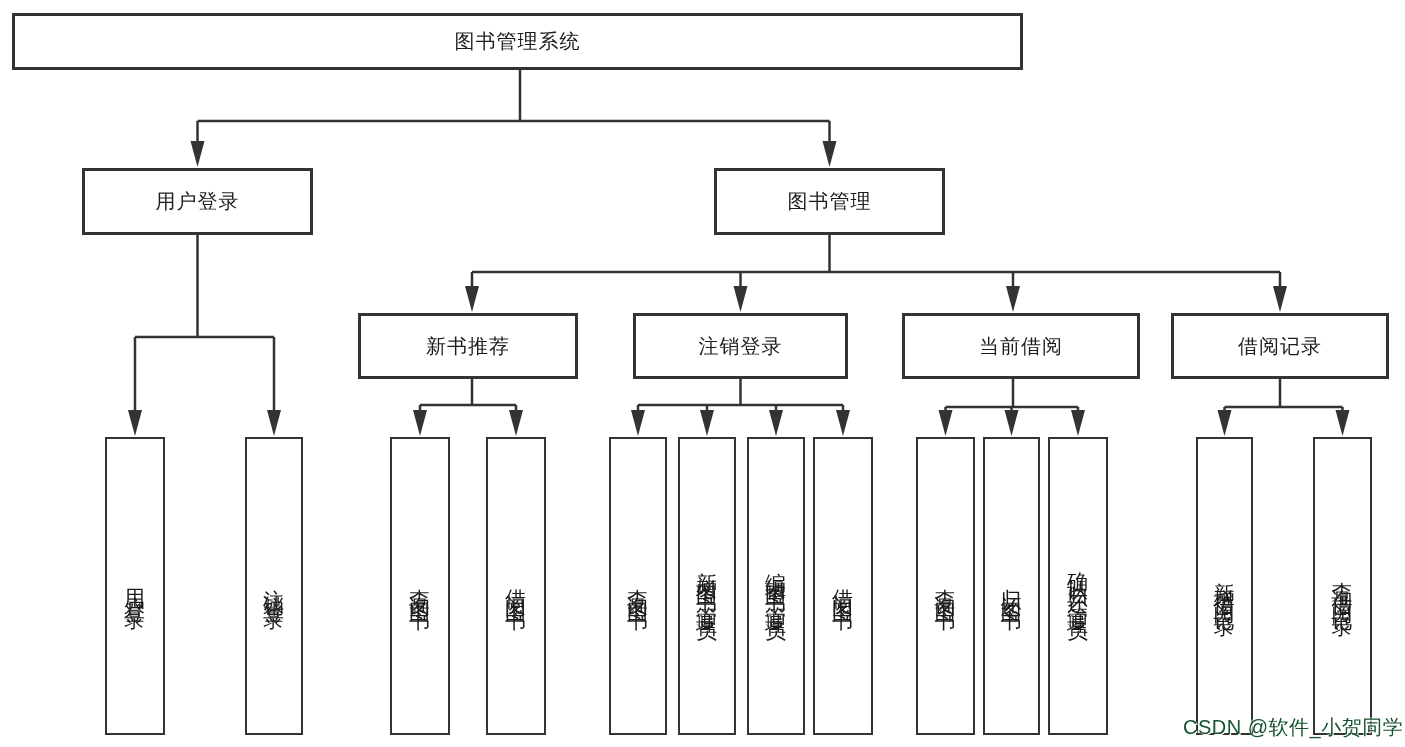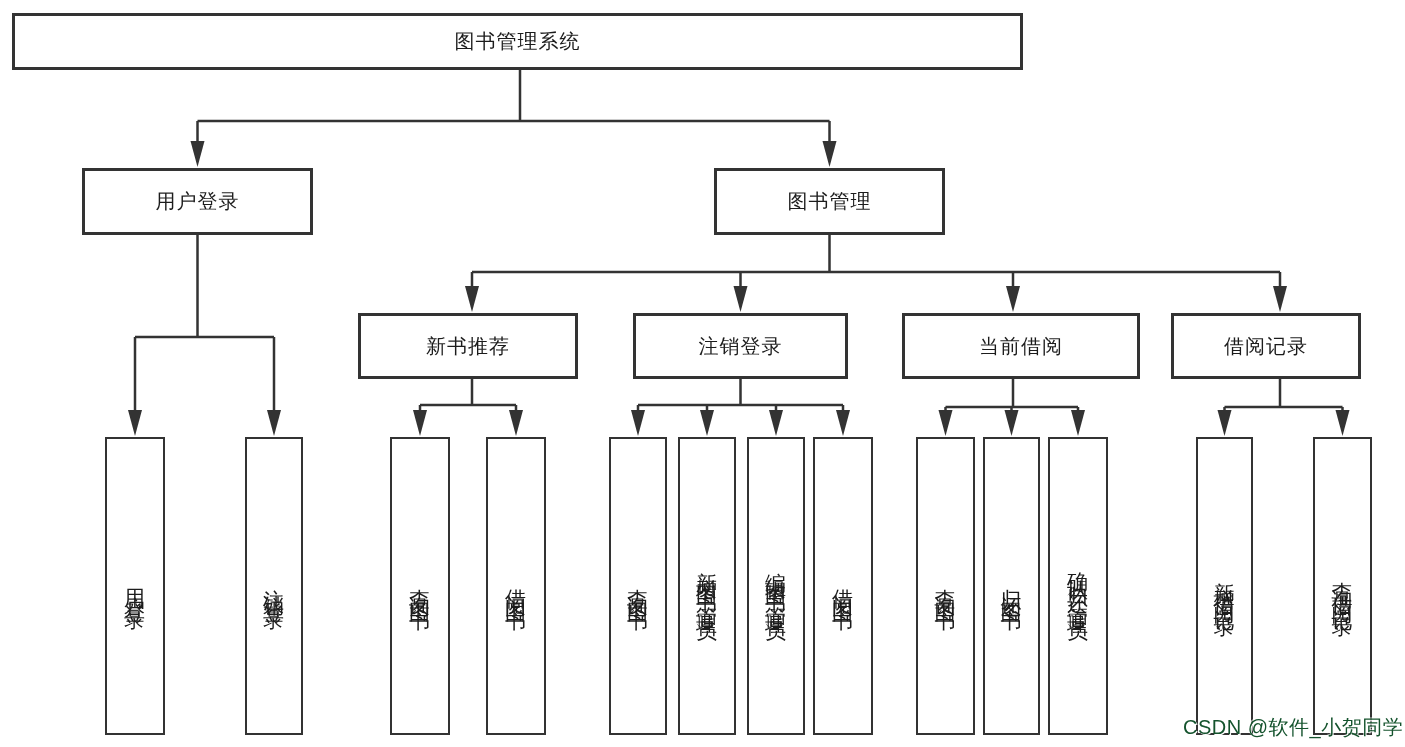--- a/index.html
+++ b/index.html
@@ -54,21 +54,21 @@
     color: #14532d;
     text-shadow: 1px 1px 0 #ffffff, -1px -1px 0 rgba(255,255,255,0.6);
   }
   
   #n-root      { left: 12px;   top: 13px;  width: 1011px; height: 57px; }
   #n-user      { left: 82px;   top: 168px; width: 231px;  height: 67px; }
   #n-book      { left: 714px;  top: 168px; width: 231px;  height: 67px; }
   #n-recommend { left: 358px;  top: 313px; width: 220px;  height: 66px; }
   #n-borrow    { left: 633px;  top: 313px; width: 215px;  height: 66px; }
   #n-current   { left: 902px;  top: 313px; width: 238px;  height: 66px; }
-  #n-records   { left: 1171px; top: 313px; width: 190px;  height: 66px; }
+  #n-records   { left: 1171px; top: 313px; width: 218px;  height: 66px; }
   #l-a1 { left: 105px;  width: 60px; }
   #l-a2 { left: 245px;  width: 58px; }
   #l-b1 { left: 390px;  width: 60px; }
   #l-b2 { left: 486px;  width: 60px; }
   #l-c1 { left: 609px;  width: 58px; }
   #l-c2 { left: 678px;  width: 58px; }
   #l-c3 { left: 747px;  width: 58px; }
   #l-c4 { left: 813px;  width: 60px; }
   #l-d1 { left: 916px;  width: 59px; }
   #l-d2 { left: 983px;  width: 57px; }

